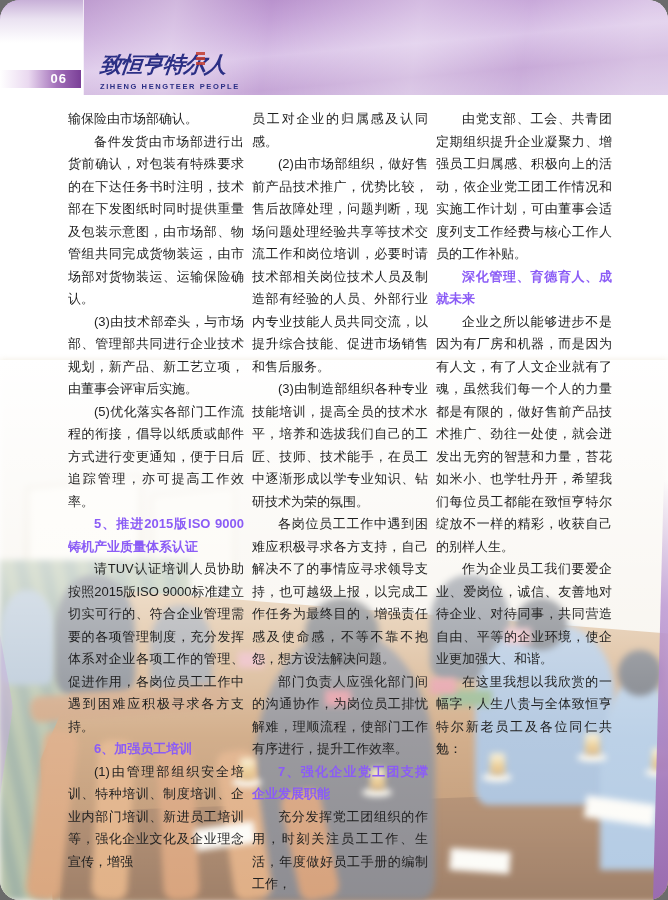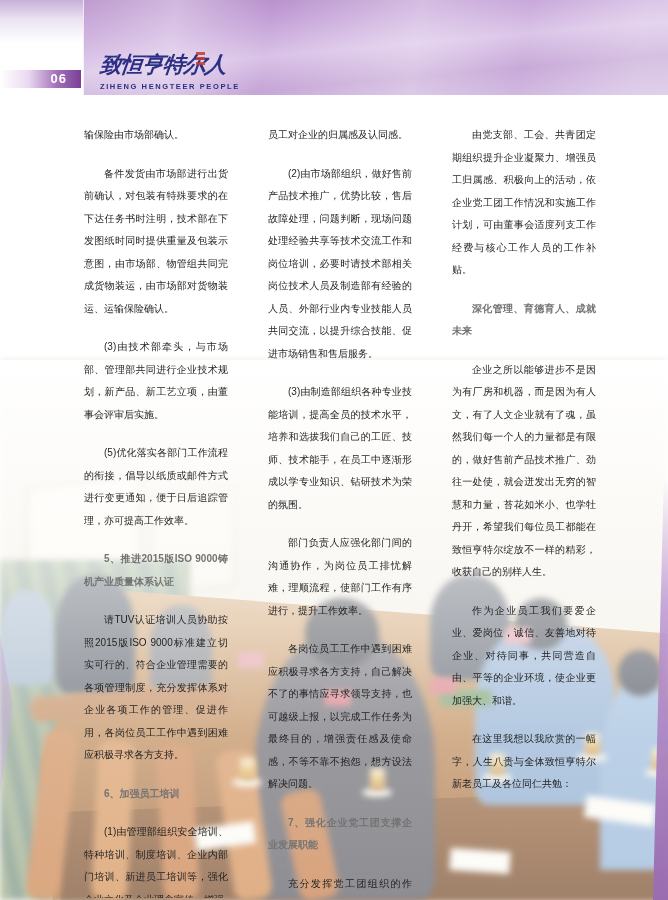--- a/index.html
+++ b/index.html
@@ -1,19 +1,20 @@
 <!DOCTYPE html>
 <html><head>
 <meta charset="utf-8">
 <style>
   html,body{margin:0;padding:0;background:#6b6b6b;}
   .page{
     position:relative;width:668px;height:900px;margin:0 auto;
     background:#ffffff;overflow:hidden;
     font-family:"Liberation Sans","DejaVu Sans",sans-serif;
+    border-radius:20px;
   }
 
   
   .photo{position:absolute;left:0;top:360px;width:668px;height:540px;z-index:1;}
   .photo .sh{position:absolute;filter:blur(3px);}
   .ph-wall{left:0;top:0;width:668px;height:540px;background:#f1ebdf;filter:none;}
   .ph-window{left:25px;top:120px;width:110px;height:110px;background:#fbf7ec;border:4px solid #ddd2bd;transform:skewY(-6deg);}
   .ph-window2{left:150px;top:130px;width:80px;height:95px;background:#f8f3e6;border:3px solid #e0d6c2;transform:skewY(-6deg);}
   .ph-floor{left:0;top:200px;width:190px;height:340px;
     background:repeating-linear-gradient(78deg,#90a37e 0 12px,#6f8b78 12px 24px);}
@@ -72,24 +73,24 @@
   .brand-en{font-size:7.5px;font-weight:bold;color:#2b2f85;letter-spacing:1.6px;margin-top:2px;white-space:nowrap;text-align:right;}
   .seal{position:absolute;left:196px;top:52px;width:9px;height:16px;
     background:
       linear-gradient(180deg,#c23b2e 0 3px,transparent 3px 5px,#c23b2e 5px 8px,transparent 8px 10px,#c23b2e 10px 13px,transparent 13px);
     opacity:.85;}
 
   
   .columns{position:absolute;left:68px;top:108px;width:544px;height:790px;z-index:3;
     display:flex;gap:8px;}
   .column{width:176px;height:790px;overflow:hidden;}
-  .para{margin:16px;font-size:10px;line-height:22.5px;color:#1f1f1f;
+  .para{margin:0;font-size:13px;line-height:22.5px;color:#1f1f1f;
     text-align:justify;text-justify:inter-character;word-break:break-all;}
   .para.indent{text-indent:2em;}
-  .para.heading{font-weight:bold;color:#737373;}
+  .para.heading{font-weight:bold;color:#8b5cf6;}
 </style>
 </head>
 <body>
 
 <div class="page">
 
   <div class="photo">
     <div class="sh ph-wall"></div>
     <div class="sh ph-window"></div>
     <div class="sh ph-window2"></div>
@@ -155,22 +156,22 @@
         <p class="para body indent">(5)优化落实各部门工作流程的衔接，倡导以纸质或邮件方式进行变更通知，便于日后追踪管理，亦可提高工作效率。</p>
         <p class="para heading indent">5、推进2015版ISO 9000铸机产业质量体系认证</p>
         <p class="para body indent">请TUV认证培训人员协助按照2015版ISO 9000标准建立切实可行的、符合企业管理需要的各项管理制度，充分发挥体系对企业各项工作的管理、促进作用，各岗位员工工作中遇到困难应积极寻求各方支持。</p>
         <p class="para heading indent">6、加强员工培训</p>
         <p class="para body indent">(1)由管理部组织安全培训、特种培训、制度培训、企业内部门培训、新进员工培训等，强化企业文化及企业理念宣传，增强</p>
       </div>
     <div class="column">
         <p class="para body">员工对企业的归属感及认同感。</p>
         <p class="para body indent">(2)由市场部组织，做好售前产品技术推广，优势比较，售后故障处理，问题判断，现场问题处理经验共享等技术交流工作和岗位培训，必要时请技术部相关岗位技术人员及制造部有经验的人员、外部行业内专业技能人员共同交流，以提升综合技能、促进市场销售和售后服务。</p>
         <p class="para body indent">(3)由制造部组织各种专业技能培训，提高全员的技术水平，培养和选拔我们自己的工匠、技师、技术能手，在员工中逐渐形成以学专业知识、钻研技术为荣的氛围。</p>
+        <p class="para body indent">各岗位员工工作中遇到困难应积极寻求各方支持，自己解决不了的事情应寻求领导支持，也可越级上报，以完成工作任务为最终目的，增强责任感及使命感，不等不靠不抱怨，想方设法解决问题。</p>
         <p class="para body indent">部门负责人应强化部门间的沟通协作，为岗位员工排忧解难，理顺流程，使部门工作有序进行，提升工作效率。</p>
-        <p class="para body indent">各岗位员工工作中遇到困难应积极寻求各方支持，自己解决不了的事情应寻求领导支持，也可越级上报，以完成工作任务为最终目的，增强责任感及使命感，不等不靠不抱怨，想方设法解决问题。</p>
         <p class="para heading indent">7、强化企业党工团支撑企业发展职能</p>
         <p class="para body indent">充分发挥党工团组织的作用，时刻关注员工工作、生活，年度做好员工手册的编制工作，</p>
       </div>
     <div class="column">
         <p class="para body indent">由党支部、工会、共青团定期组织提升企业凝聚力、增强员工归属感、积极向上的活动，依企业党工团工作情况和实施工作计划，可由董事会适度列支工作经费与核心工作人员的工作补贴。</p>
         <p class="para heading indent">深化管理、育德育人、成就未来</p>
         <p class="para body indent">企业之所以能够进步不是因为有厂房和机器，而是因为有人文，有了人文企业就有了魂，虽然我们每一个人的力量都是有限的，做好售前产品技术推广、劲往一处使，就会迸发出无穷的智慧和力量，苔花如米小、也学牡丹开，希望我们每位员工都能在致恒亨特尔绽放不一样的精彩，收获自己的别样人生。</p>
         <p class="para body indent">作为企业员工我们要爱企业、爱岗位，诚信、友善地对待企业、对待同事，共同营造自由、平等的企业环境，使企业更加强大、和谐。</p>
         <p class="para body indent">在这里我想以我欣赏的一幅字，人生八贵与全体致恒亨特尔新老员工及各位同仁共勉：</p>
       </div>

